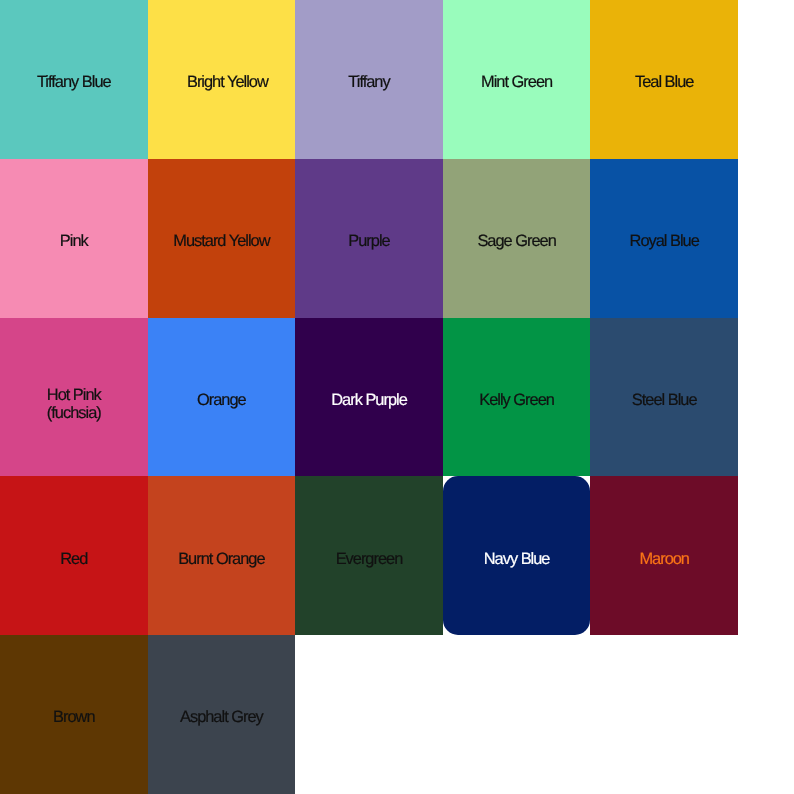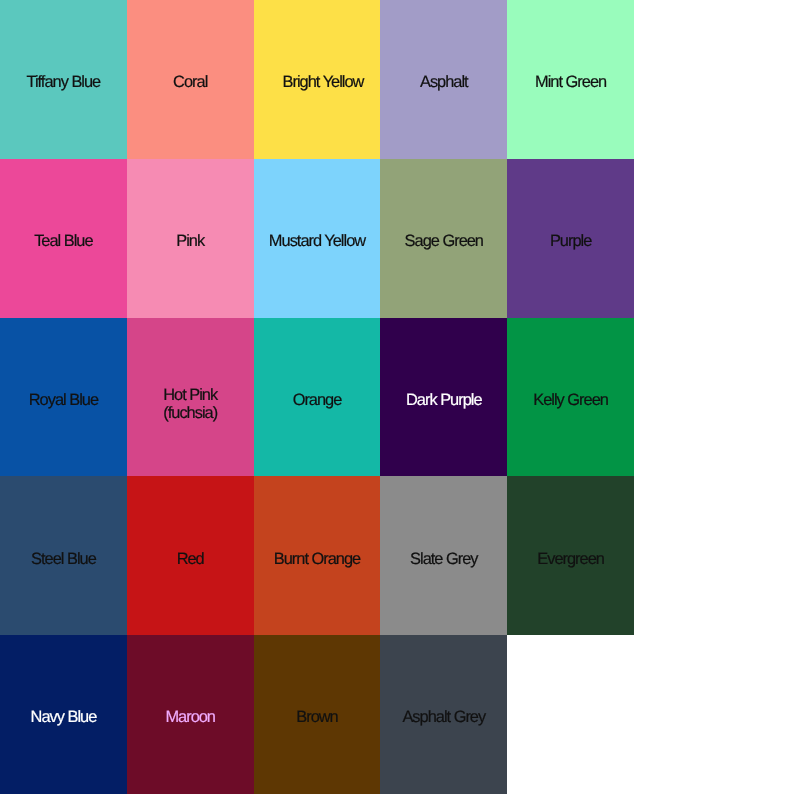--- a/index.html
+++ b/index.html
@@ -5,21 +5,21 @@
 <style>
   html, body {
     margin: 0;
     padding: 0;
     width: 794px;
     height: 794px;
     overflow: hidden;
     background: #ffffff;
   }
   #palette-grid {
-    width: 634px;
+    width: 738px;
     height: 794px;
     display: grid;
     grid-template-columns: repeat(5, 1fr);
     grid-template-rows: repeat(5, 1fr);
   }
   .swatch {
     position: relative;
     display: flex;
     align-items: center;
     justify-content: center;
@@ -54,83 +54,77 @@
     color: #ffffff;
   }
 </style>
 </head>
 <body>
 
 <div id="palette-grid">
   <div class="swatch" style="background-color: rgb(91, 200, 190);">
     <span class="swatch-label" style="color: rgb(17, 17, 17);">Tiffany Blue</span>
   </div>
-  <div class="swatch" style="background-color: rgb(251, 142, 128);">
-    <span class="swatch-label" style="color: rgb(17, 17, 17);">Coral</span>
-  </div>
   <div class="swatch" style="background-color: #fde047; padding-left: 12px;">
     <span class="swatch-label" style="color: rgb(17, 17, 17);">Bright Yellow</span>
   </div>
   <div class="swatch" style="background-color: rgb(162, 156, 199);">
-    <span class="swatch-label" style="color: rgb(17, 17, 17);">Asphalt</span>
+    <span class="swatch-label" style="color: rgb(17, 17, 17);">Tiffany</span>
   </div>
   <div class="swatch" style="background-color: rgb(153, 252, 188);">
     <span class="swatch-label" style="color: rgb(17, 17, 17);">Mint Green</span>
   </div>
-  <div class="swatch" style="background-color: #ec4899; justify-content: center;">
+  <div class="swatch" style="background-color: #eab308; justify-content: center;">
     <span class="swatch-label" style="color: rgb(17, 17, 17);">Teal Blue</span>
   </div>
   <div class="swatch" style="background-color: rgb(246, 139, 179);">
     <span class="swatch-label" style="color: rgb(17, 17, 17);">Pink</span>
   </div>
-  <div class="swatch" style="background-color: #7dd3fc;">
+  <div class="swatch" style="background-color: #c2410c;">
     <span class="swatch-label" style="color: rgb(17, 17, 17);">Mustard Yellow</span>
+  </div>
+  <div class="swatch" style="background-color: rgb(95, 58, 136);">
+    <span class="swatch-label" style="color: rgb(17, 17, 17);">Purple</span>
   </div>
   <div class="swatch" style="background-color: rgb(146, 163, 120);">
     <span class="swatch-label" style="color: rgb(17, 17, 17);">Sage Green</span>
-  </div>
-  <div class="swatch" style="background-color: rgb(95, 58, 136);">
-    <span class="swatch-label" style="color: rgb(17, 17, 17);">Purple</span>
   </div>
   <div class="swatch" style="background-color: rgb(8, 82, 165);">
     <span class="swatch-label" style="color: rgb(17, 17, 17);">Royal Blue</span>
   </div>
   <div class="swatch" style="background-color: rgb(213, 69, 137);">
     <span class="swatch-label multiline" style="color: rgb(17, 17, 17);">Hot Pink
 (fuchsia)</span>
   </div>
-  <div class="swatch" style="background-color: #14b8a6;">
+  <div class="swatch" style="background-color: #3b82f6;">
     <span class="swatch-label" style="color: rgb(17, 17, 17);">Orange</span>
   </div>
   <div class="swatch light-text" style="background-color: rgb(48, 0, 76);">
     <span class="swatch-label" style="color: rgb(255, 255, 255);">Dark Purple</span>
   </div>
   <div class="swatch" style="background-color: rgb(2, 148, 69); text-align: right;">
     <span class="swatch-label" style="color: rgb(17, 17, 17);">Kelly Green</span>
   </div>
   <div class="swatch" style="background-color: rgb(43, 75, 111);">
     <span class="swatch-label" style="color: rgb(17, 17, 17);">Steel Blue</span>
   </div>
   <div class="swatch" style="background-color: rgb(198, 20, 22);">
     <span class="swatch-label" style="color: rgb(17, 17, 17);">Red</span>
   </div>
   <div class="swatch" style="background-color: rgb(196, 67, 30);">
     <span class="swatch-label" style="color: rgb(17, 17, 17);">Burnt Orange</span>
   </div>
-  <div class="swatch" style="background-color: rgb(139, 139, 139);">
-    <span class="swatch-label" style="color: rgb(17, 17, 17);">Slate Grey</span>
-  </div>
   <div class="swatch" style="background-color: rgb(34, 66, 42);">
     <span class="swatch-label" style="color: rgb(17, 17, 17);">Evergreen</span>
   </div>
-  <div class="swatch light-text" style="background-color: rgb(3, 30, 101);">
+  <div class="swatch light-text" style="background-color: rgb(3, 30, 101); border-radius: 15px;">
     <span class="swatch-label" style="color: rgb(255, 255, 255);">Navy Blue</span>
   </div>
   <div class="swatch" style="background-color: rgb(109, 12, 40);">
-    <span class="swatch-label" style="color: #f0abfc;">Maroon</span>
+    <span class="swatch-label" style="color: #f97316;">Maroon</span>
   </div>
   <div class="swatch" style="background-color: rgb(94, 55, 3);">
     <span class="swatch-label" style="color: rgb(17, 17, 17);">Brown</span>
   </div>
   <div class="swatch" style="background-color: rgb(60, 68, 78);">
     <span class="swatch-label" style="color: rgb(17, 17, 17);">Asphalt Grey</span>
   </div>
 </div>
 
 </body></html>

